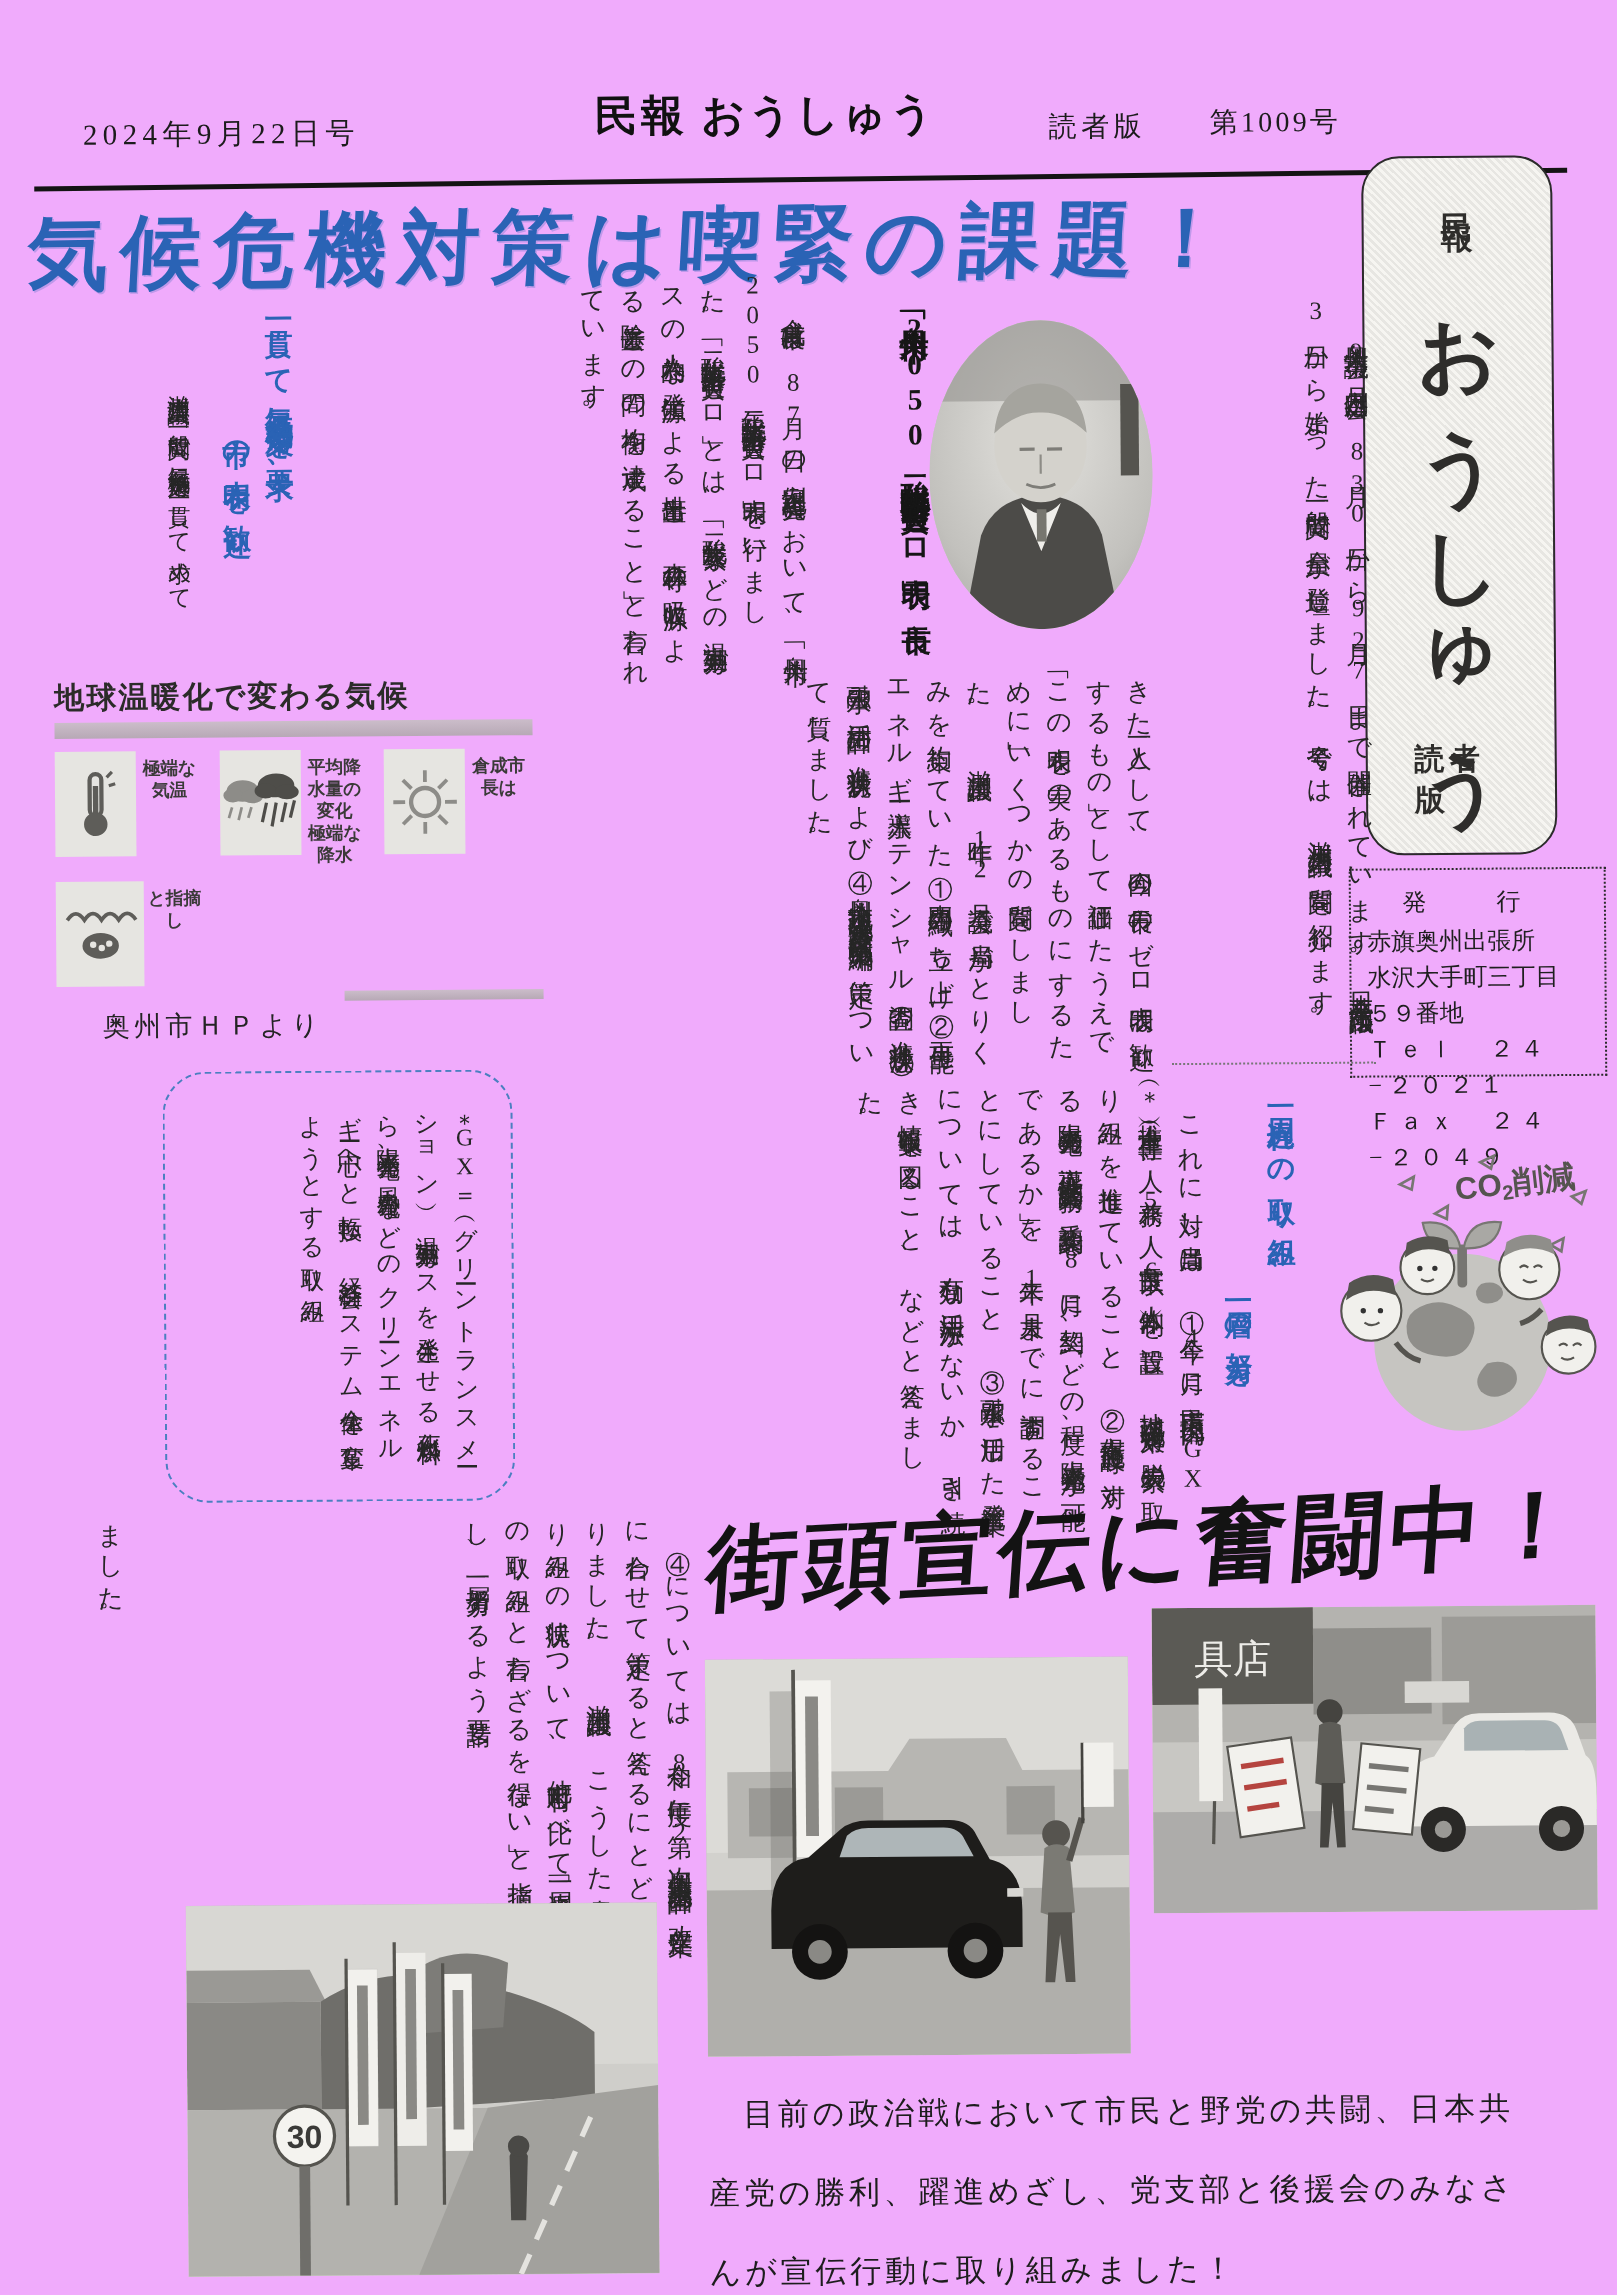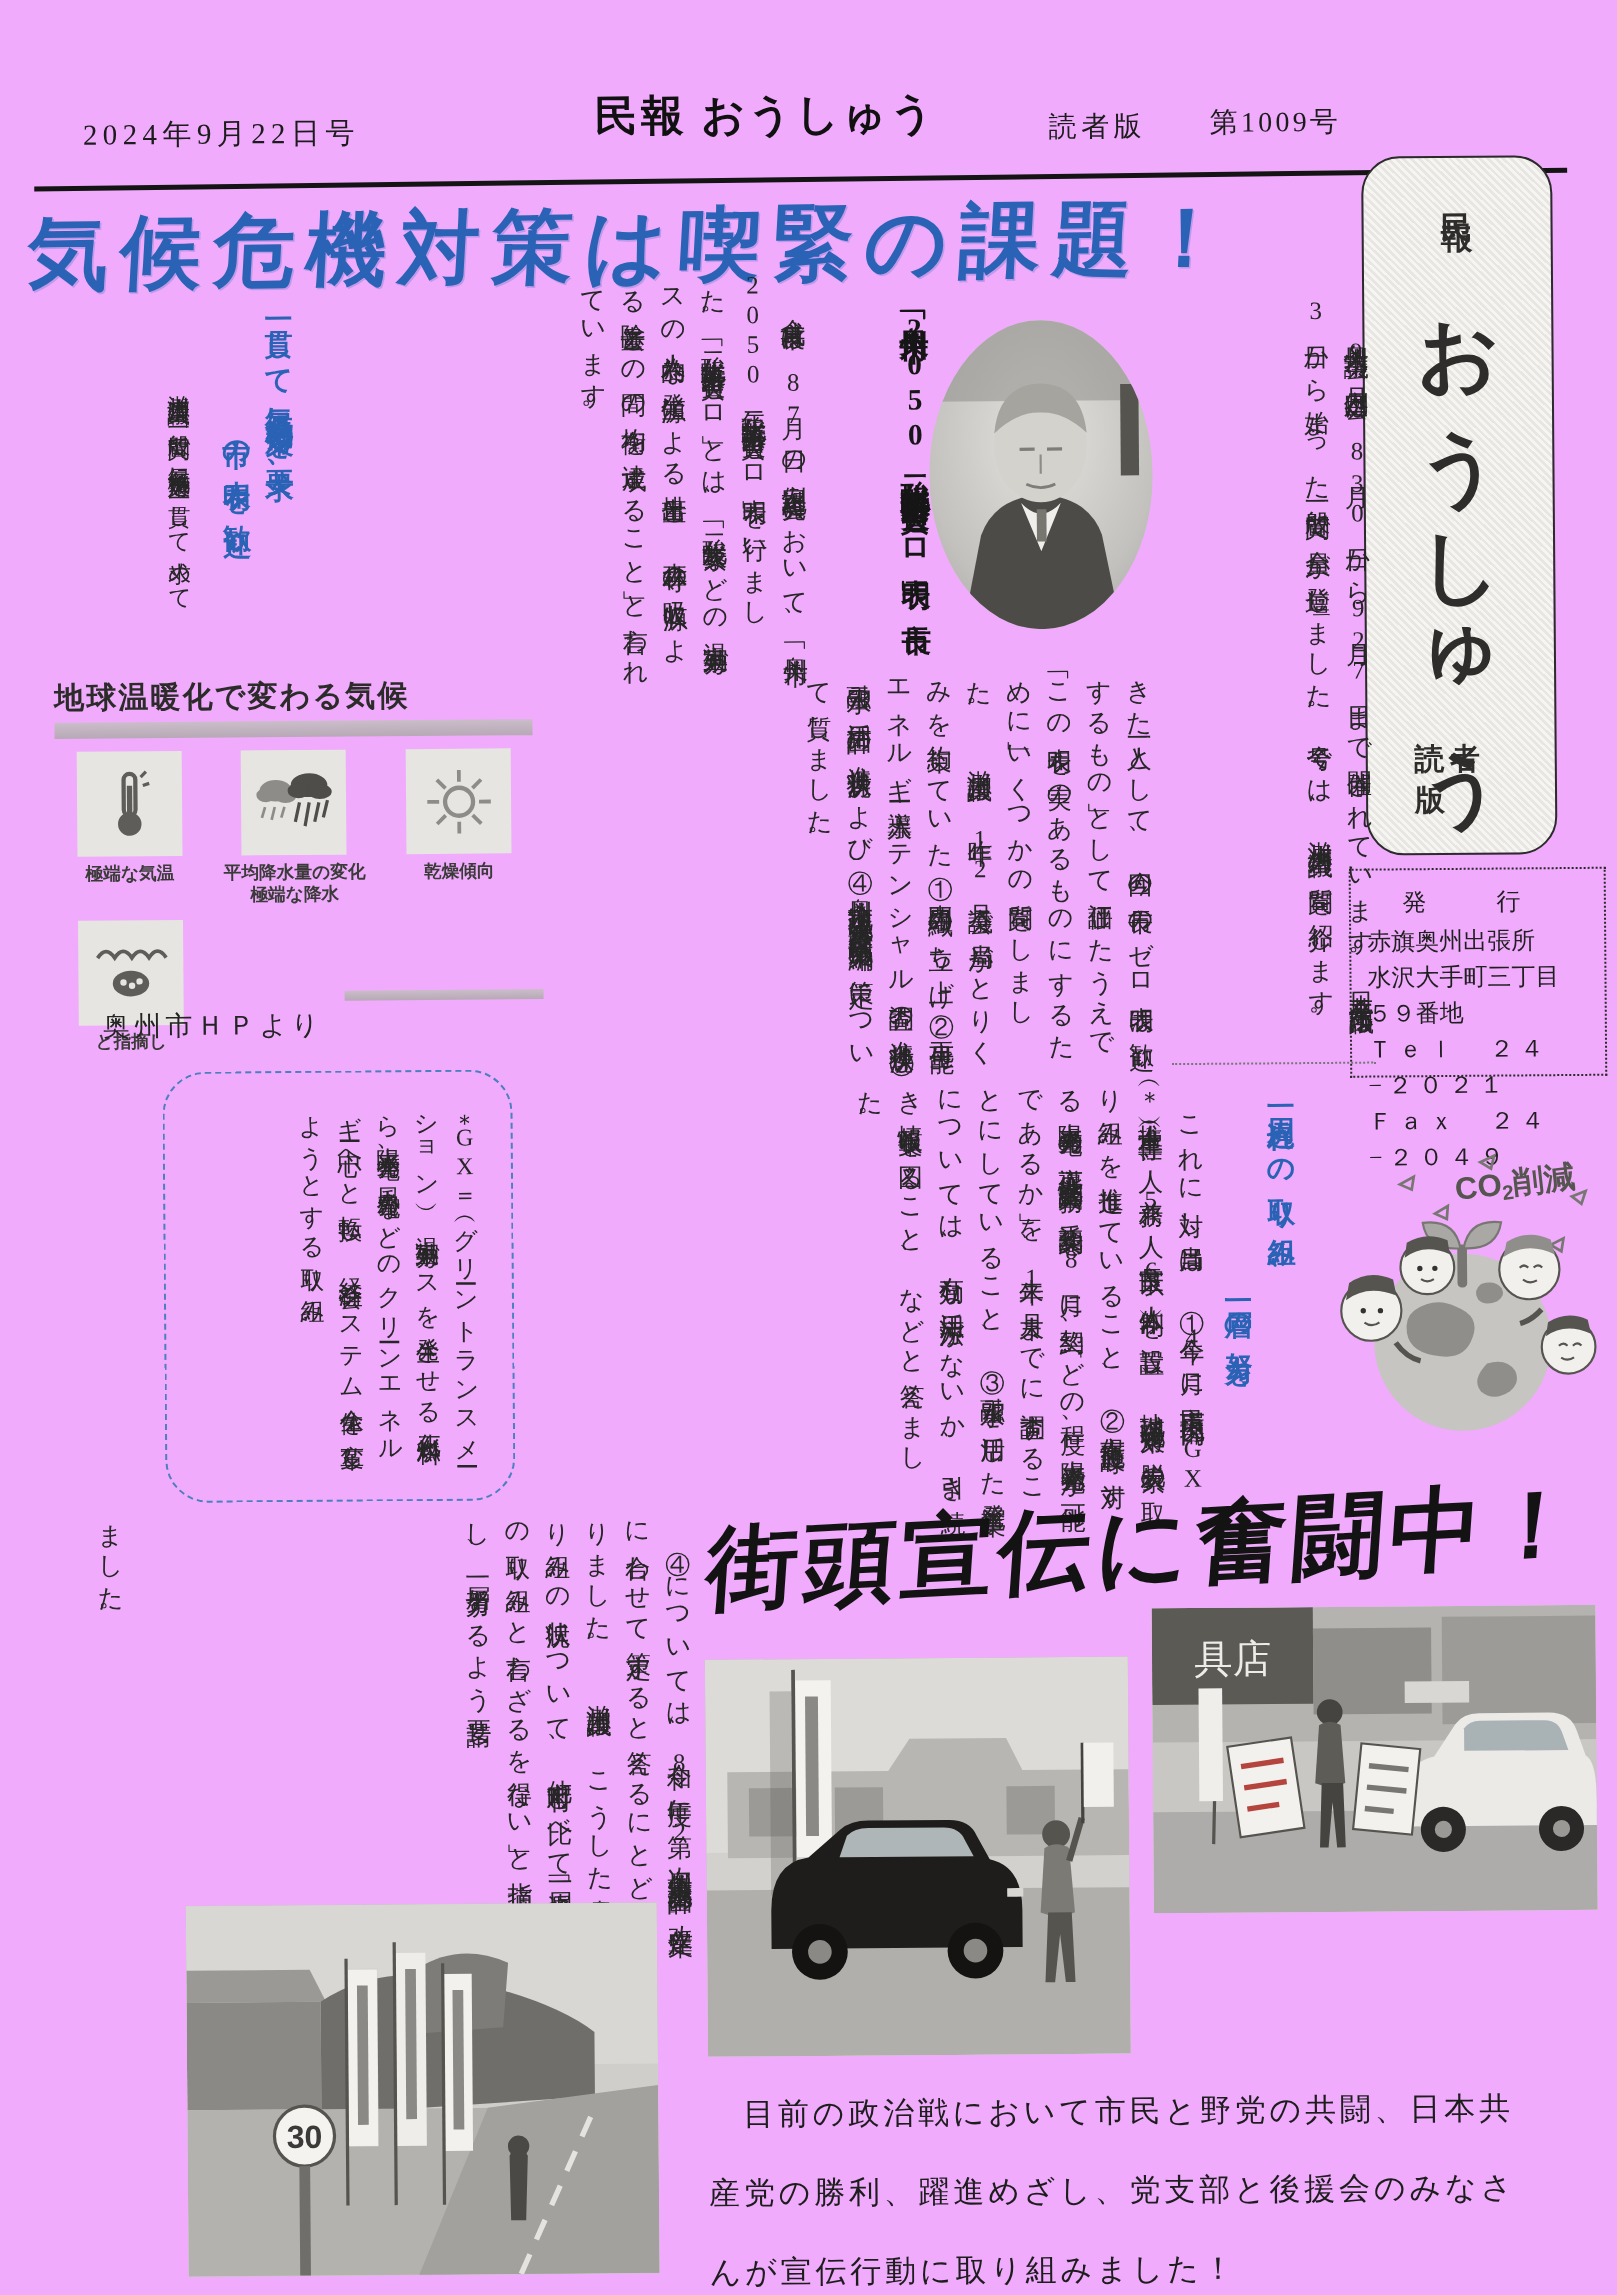--- a/index.html
+++ b/index.html
@@ -37,21 +37,21 @@
   .pub-tel{letter-spacing:6.4px;}
   
   .bluev{writing-mode:vertical-rl;text-orientation:upright;font-family:"Liberation Sans","DejaVu Sans",sans-serif;
     font-weight:900;color:#2a63b5;font-size:28px;letter-spacing:4.3px;line-height:1.2;}
   .mayor-headline{writing-mode:vertical-rl;text-orientation:upright;font-weight:bold;
     font-size:29.5px;letter-spacing:3.2px;line-height:1.62;color:#161616;}
   
   .cg-title{font-family:"Liberation Sans","DejaVu Sans",sans-serif;font-weight:900;font-size:30px;color:#2b2b29;letter-spacing:2.1px;}
   .cg-bar{background:linear-gradient(to bottom,#c2c1bd,#a9a8a4);opacity:.8;}
   .cg-grid{display:grid;grid-template-columns:repeat(3,1fr);grid-row-gap:14px;grid-column-gap:16px;}
-  .cg-cell{display:flex;flex-direction:column;align-items:center;}
+  .cg-cell{display:flex;flex-direction:row;}
   .cg-tile{width:105px;height:105px;background:#e6e5e1;display:flex;align-items:center;justify-content:center;}
   .cg-label{font-family:"Liberation Sans","DejaVu Sans",sans-serif;font-weight:bold;font-size:17.7px;
     color:#3a3a38;text-align:center;white-space:pre-line;margin-top:5.4px;line-height:1.25;}
   .cg-caption{font-size:27px;letter-spacing:4.3px;color:#242424;}
   
   .gxbox{border:2.7px dashed #4b7fc0;border-radius:43px;}
   
   .street-headline{font-family:"Liberation Sans","DejaVu Sans",sans-serif;font-weight:900;font-size:92px;
     color:#131313;letter-spacing:5.4px;white-space:nowrap;transform:rotate(-2.6deg) skewX(-7deg);}
   
@@ -180,21 +180,21 @@
                   <line x1="65" y1="102" x2="65" y2="124"></line>
               <line x1="6" y1="65" x2="28" y2="65"></line>
                   <line x1="102" y1="65" x2="124" y2="65"></line>
               <line x1="24" y1="24" x2="40" y2="40"></line>
                   <line x1="90" y1="90" x2="106" y2="106"></line>
               <line x1="24" y1="106" x2="40" y2="90"></line>
                   <line x1="90" y1="40" x2="106" y2="24"></line>
             </g>
           </svg>
         </div>
-        <div class="cg-label">乾燥傾向</div>
+        <div class="cg-label">倉成市長は</div>
       </div>
       <div class="cg-cell">
         <div class="cg-tile">
           <svg width="75" height="70" viewBox="0 0 140 130">
             <path d="M8 38 q16 -24 32 0 q16 -24 32 0 q16 -24 32 0 q16 -24 32 0" fill="none" stroke="#5e5d59" stroke-width="7"></path>
             <ellipse cx="70" cy="86" rx="34" ry="24" fill="#5e5d59"></ellipse>
             <circle cx="56" cy="84" r="6" fill="#e6e5e1"></circle>
                 <circle cx="72" cy="90" r="6" fill="#e6e5e1"></circle>
                 <circle cx="86" cy="82" r="6" fill="#e6e5e1"></circle>
           </svg>

